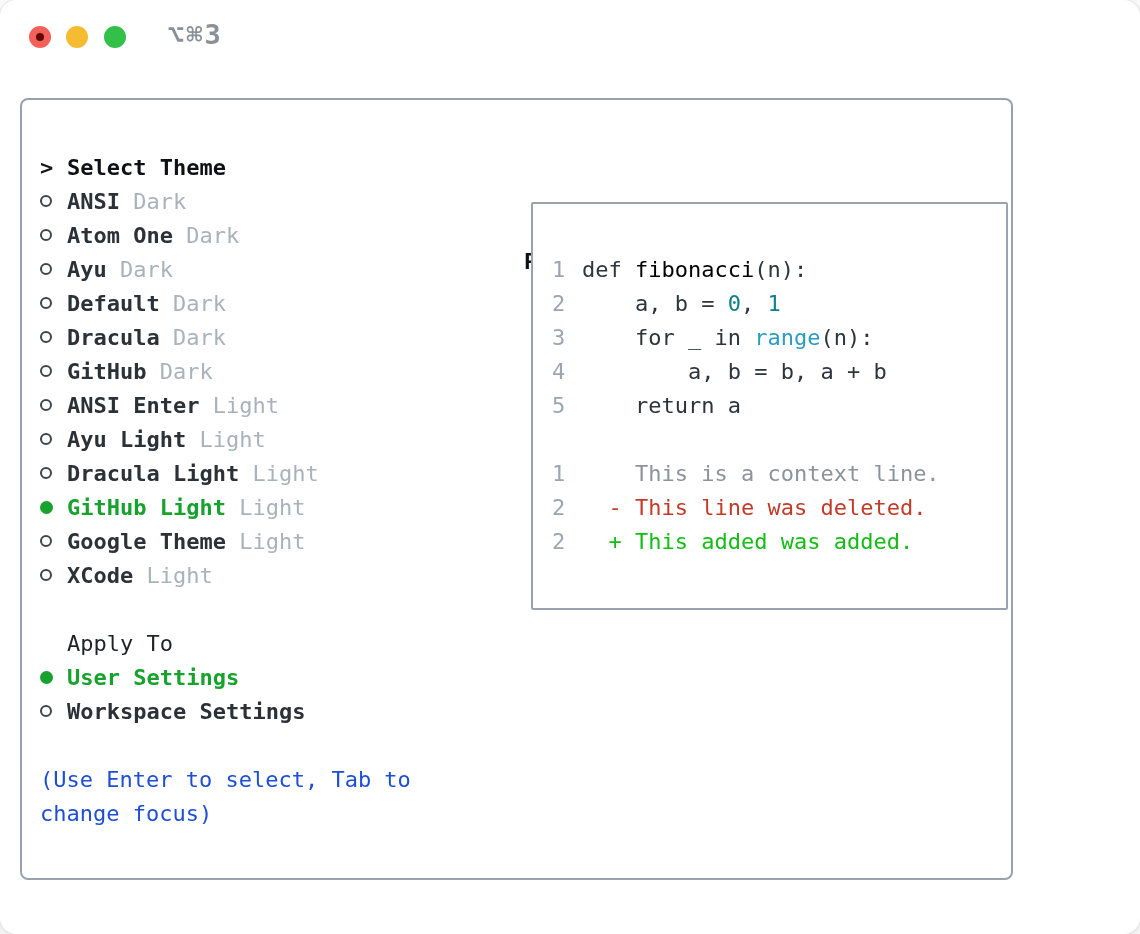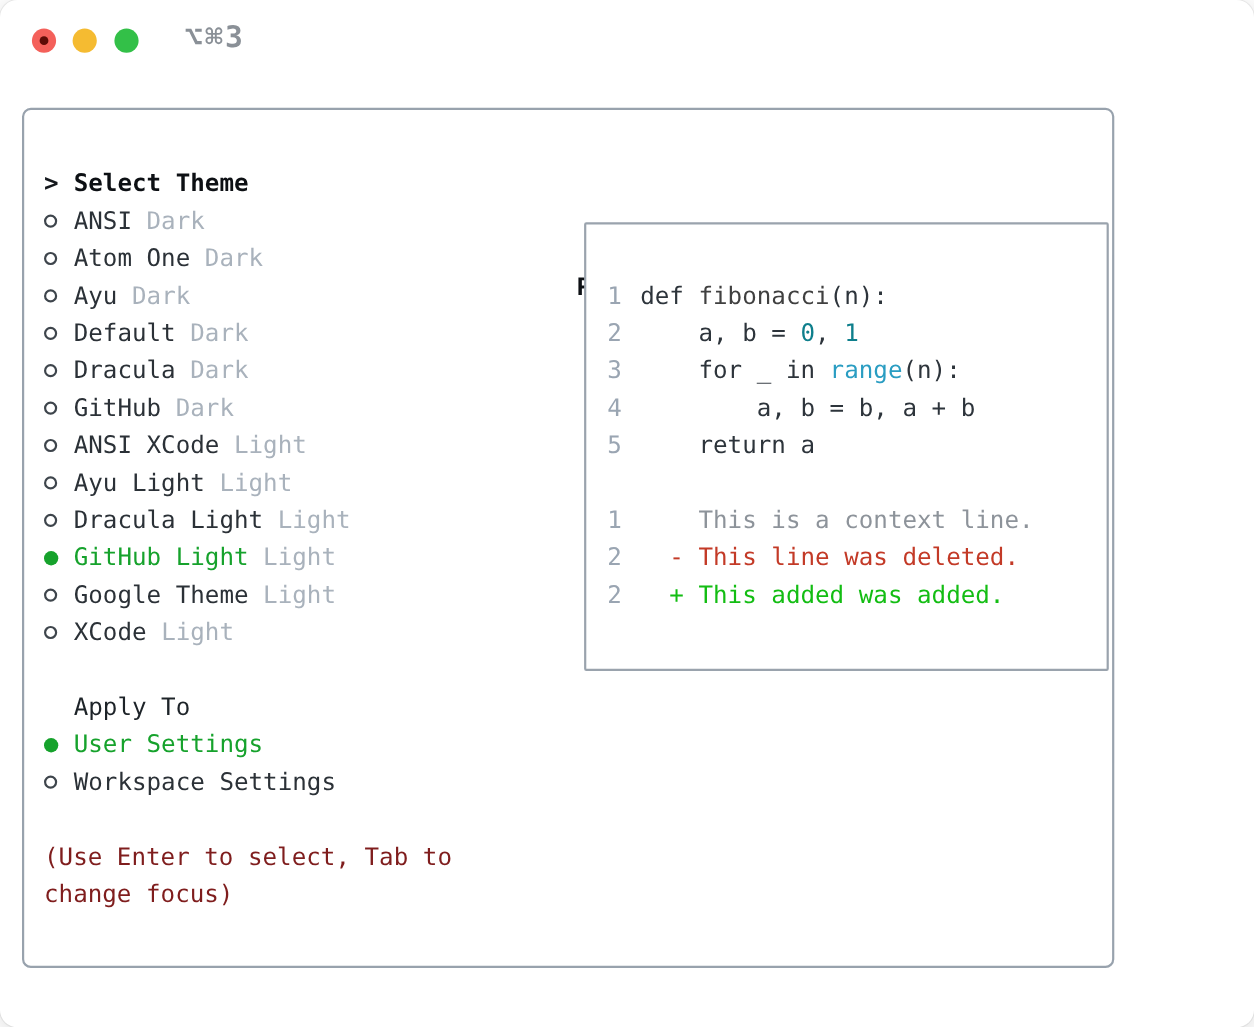--- a/index.html
+++ b/index.html
@@ -37,39 +37,39 @@
   .left-col{position:absolute;left:18px;top:50px;width:450px;font-size:22px;}
   .row{display:flex;align-items:center;height:34px;white-space:pre;}
   .marker-col{width:27px;display:flex;align-items:center;flex:none;}
   .prompt{font-weight:bold;color:#14181d;}
   .radio{
     width:12px;height:12px;border-radius:50%;
     border:2px solid #3e454c;background:transparent;flex:none;
   }
   .radio.on{background:var(--green);border-color:var(--green);width:13px;height:13px;border:0;}
   .hdr{font-weight:bold;color:#0d1014;}
-  .item-name{color:#2b3137;}
+  .item-name{color:#2b3137;font-weight:bold;}
   .item-name.sel{color:var(--green);text-align:right;}
   .item-tag{color:#a9b2bc;}
   .plain-dark{color:#1d2328;}
-  .hint{color:#7f1d1d;}
+  .hint{color:#1d4ed8;}
 
   
   .preview-title{
     position:absolute;left:502px;top:149px;font-size:22px;font-weight:bold;color:#0d1014;
   }
   .preview-box{
     position:absolute;left:509px;top:102px;width:477px;height:408px;
     border:2px solid #9aa3ad;border-radius:2px;background:#ffffff;
     padding:48px 0 0 19px;
   }
   .code-row{display:flex;height:34px;align-items:center;font-size:22px;white-space:pre;}
   .ln{width:30px;flex:none;color:#9aa5b2;}
   .seg-base{color:#2d343b;}
-  .seg-func{color:#404040;text-align:center;}
+  .seg-func{color:#000000;text-align:center;}
   .seg-num{color:#0e7f8c;}
   .seg-builtin{color:#2a9dc2;}
   .seg-context{color:#8d939a;}
   .seg-deleted{color:#c33a27;}
   .seg-added{color:#13bd13;}
 </style>
 </head>
 <body>
 
 <div class="window">
@@ -90,21 +90,21 @@
         <span class="marker-col prompt">&gt;</span>
         <span class="hdr">Select Theme</span>
       </div>
       <div id="theme-list">
           <div class="row"><span class="marker-col"><span class="radio"></span></span><span class="item-name">ANSI</span><span class="item-tag"> Dark</span></div>
           <div class="row"><span class="marker-col"><span class="radio"></span></span><span class="item-name">Atom One</span><span class="item-tag"> Dark</span></div>
           <div class="row"><span class="marker-col"><span class="radio"></span></span><span class="item-name">Ayu</span><span class="item-tag"> Dark</span></div>
           <div class="row"><span class="marker-col"><span class="radio"></span></span><span class="item-name">Default</span><span class="item-tag"> Dark</span></div>
           <div class="row"><span class="marker-col"><span class="radio"></span></span><span class="item-name">Dracula</span><span class="item-tag"> Dark</span></div>
           <div class="row"><span class="marker-col"><span class="radio"></span></span><span class="item-name">GitHub</span><span class="item-tag"> Dark</span></div>
-          <div class="row"><span class="marker-col"><span class="radio"></span></span><span class="item-name">ANSI XCode</span><span class="item-tag"> Light</span></div>
+          <div class="row"><span class="marker-col"><span class="radio"></span></span><span class="item-name">ANSI Enter</span><span class="item-tag"> Light</span></div>
           <div class="row"><span class="marker-col"><span class="radio"></span></span><span class="item-name">Ayu Light</span><span class="item-tag"> Light</span></div>
           <div class="row"><span class="marker-col"><span class="radio"></span></span><span class="item-name">Dracula Light</span><span class="item-tag"> Light</span></div>
           <div class="row"><span class="marker-col"><span class="radio on"></span></span><span class="item-name sel">GitHub Light</span><span class="item-tag"> Light</span></div>
           <div class="row"><span class="marker-col"><span class="radio"></span></span><span class="item-name">Google Theme</span><span class="item-tag"> Light</span></div>
           <div class="row"><span class="marker-col"><span class="radio"></span></span><span class="item-name">XCode</span><span class="item-tag"> Light</span></div>
         </div>
       <div class="row"></div>
       <div class="row">
         <span class="marker-col"></span>
         <span class="plain-dark">Apply To</span>

